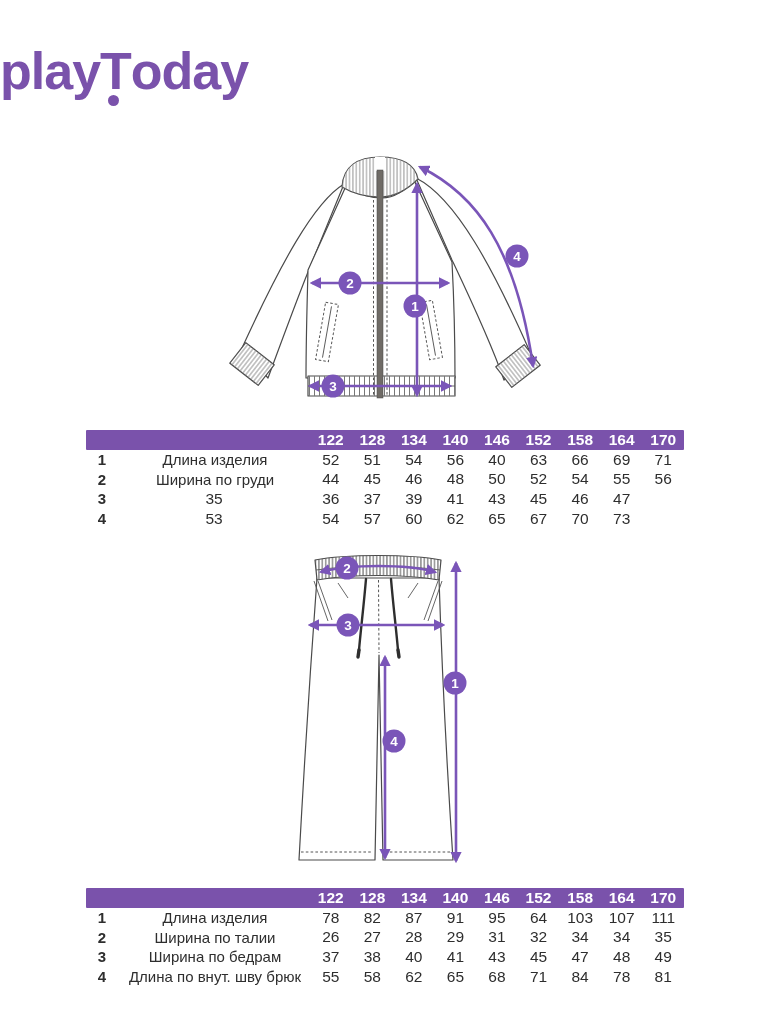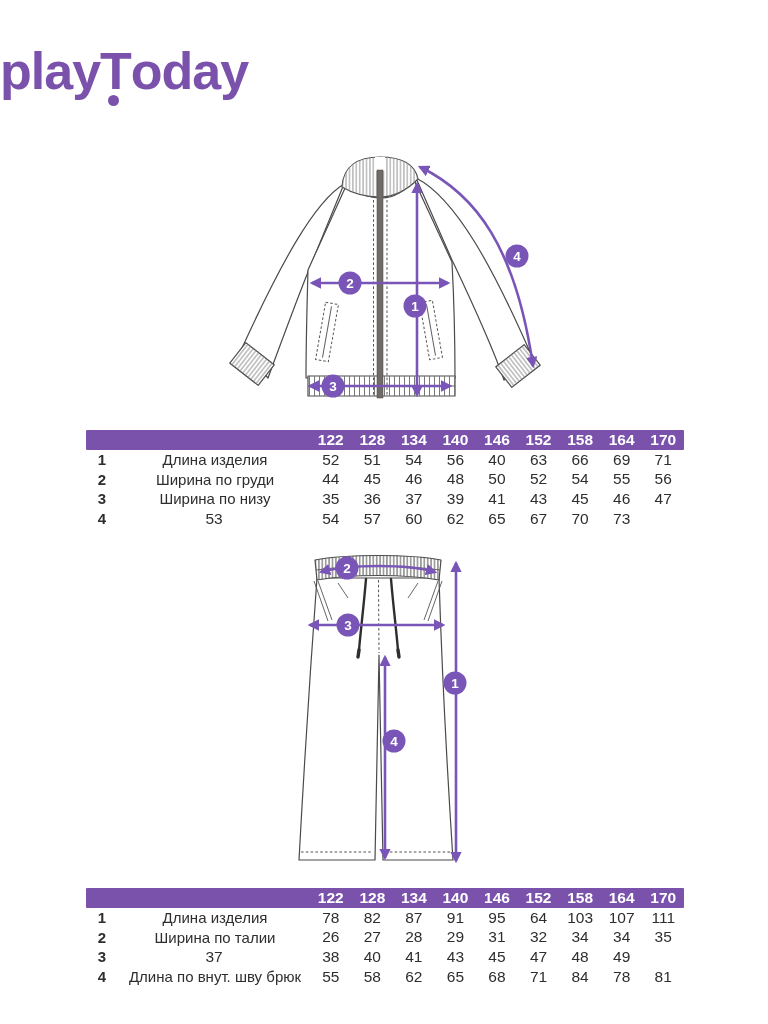--- a/index.html
+++ b/index.html
@@ -185,21 +185,20 @@
         <div class="cell val">46</div>
         <div class="cell val">48</div>
         <div class="cell val">50</div>
         <div class="cell val">52</div>
         <div class="cell val">54</div>
         <div class="cell val">55</div>
         <div class="cell val">56</div>
       </div>
       <div class="trow">
         <div class="cell num">3</div>
-        <div class="cell label">Ширина по низу</div>
         <div class="cell val">35</div>
         <div class="cell val">36</div>
         <div class="cell val">37</div>
         <div class="cell val">39</div>
         <div class="cell val">41</div>
         <div class="cell val">43</div>
         <div class="cell val">45</div>
         <div class="cell val">46</div>
         <div class="cell val">47</div>
       </div>
@@ -316,20 +315,21 @@
         <div class="cell val">28</div>
         <div class="cell val">29</div>
         <div class="cell val">31</div>
         <div class="cell val">32</div>
         <div class="cell val">34</div>
         <div class="cell val">34</div>
         <div class="cell val">35</div>
       </div>
       <div class="trow">
         <div class="cell num">3</div>
+        <div class="cell label">Ширина по бедрам</div>
         <div class="cell val">37</div>
         <div class="cell val">38</div>
         <div class="cell val">40</div>
         <div class="cell val">41</div>
         <div class="cell val">43</div>
         <div class="cell val">45</div>
         <div class="cell val">47</div>
         <div class="cell val">48</div>
         <div class="cell val">49</div>
       </div>

